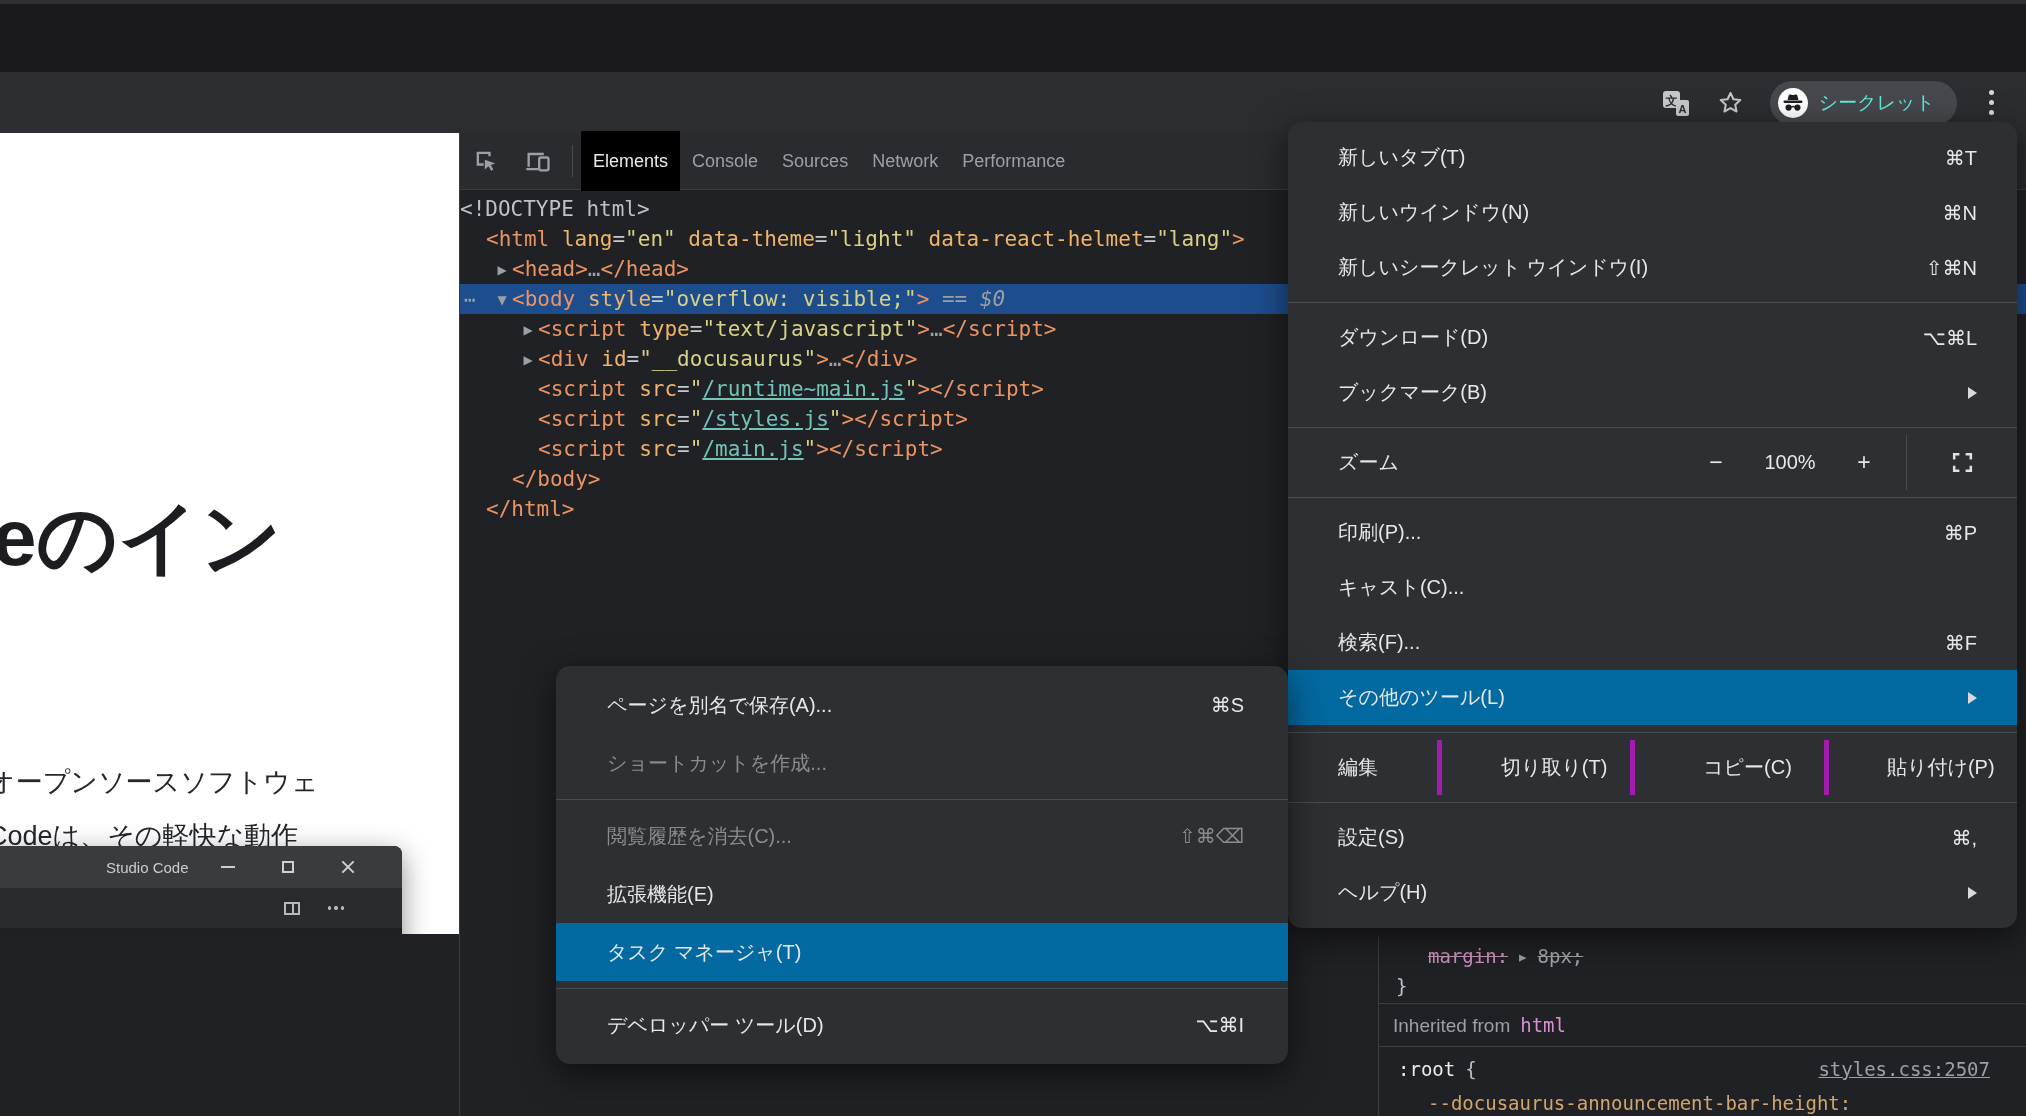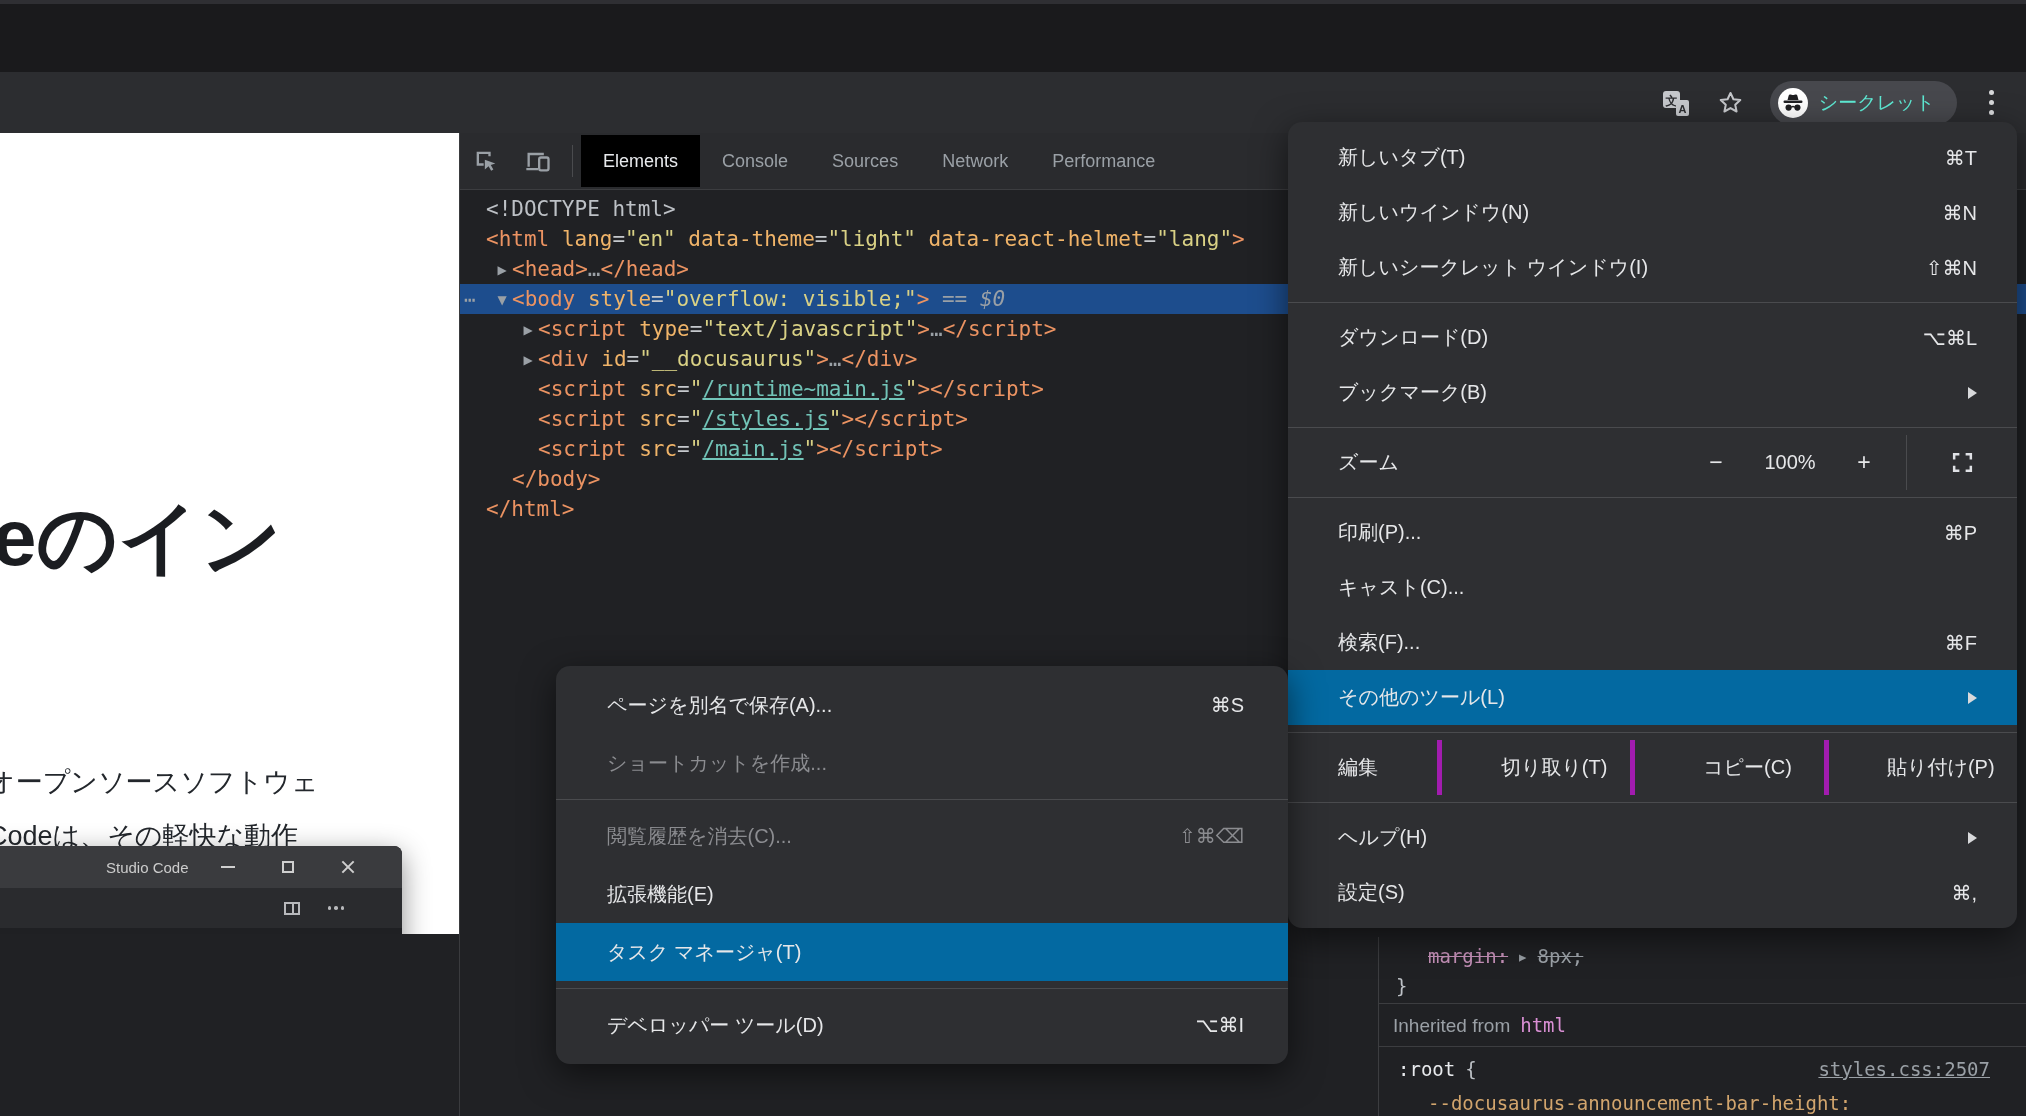--- a/index.html
+++ b/index.html
@@ -36,21 +36,21 @@
   .vs-split{width:16px;height:13px;border:2px solid #b8b9bc;box-sizing:border-box;position:relative;}
   .vs-split i{position:absolute;left:6px;top:0;width:2px;height:9px;background:#b8b9bc;}
   .vs-dots{display:flex;gap:3px;} .vs-dots i{width:3.5px;height:3.5px;border-radius:50%;background:#b8b9bc;}
   .vs-body{position:absolute;left:0;top:82px;right:0;bottom:0;background:#1f2023;}
 
   
   .devtools{position:absolute;left:459px;top:133px;width:1567px;height:983px;background:#202124;border-left:1px solid #3a3b3e;z-index:1;}
   .dt-bar{position:absolute;left:0;top:0;width:1567px;height:56px;background:#2a2b2e;display:flex;align-items:center;border-bottom:1px solid #3c3d40;}
   .dt-ic{width:52px;height:56px;display:flex;align-items:center;justify-content:center;}
   .dt-sep{width:1px;height:32px;background:#4a4b4e;margin:0 8px;}
-  .dt-tab{height:52px;display:flex;align-items:center;padding:0 22px;color:#9aa0a6;font-size:18px;white-space:nowrap;}
+  .dt-tab{height:60px;display:flex;align-items:center;padding:0 12px;color:#9aa0a6;font-size:18px;white-space:nowrap;}
   .dt-tab.sel{background:#000000;color:#e8eaed;}
 
   .dom-tree{position:absolute;left:0;top:61px;right:0;font-family:"DejaVu Sans Mono",monospace;font-size:21px;}
   .code-line{position:relative;height:30px;line-height:30px;white-space:pre;}
   .code-line.sel{background:#1d4d8d;}
   .tw{display:inline-block;width:20px;margin-left:-20px;text-align:center;font-size:12px;color:#9aa0a6;
       font-family:"DejaVu Sans",sans-serif;vertical-align:2px;}
   .dots{position:absolute;left:4px;top:0;color:#9aa0a6;font-size:19px;letter-spacing:1px;}
   .tk-doc{color:#bdc1c6}.tk-tag{color:#eb9362}.tk-atn{color:#f0b469}.tk-atv{color:#d9d185}
   .tk-lnk{color:#72c4b8;text-decoration:underline}.tk-mut{color:#9aa0a6}
@@ -191,21 +191,21 @@
         </svg>
       </span>
       <span class="dt-sep"></span>
       <span class="dt-tab sel">Elements</span>
       <span class="dt-tab">Console</span>
       <span class="dt-tab">Sources</span>
       <span class="dt-tab">Network</span>
       <span class="dt-tab">Performance</span>
     </div>
     <div class="dom-tree">
-        <div class="code-line" style="padding-left: 26px;"><span class="tw"></span><span class="tk-doc">&lt;!DOCTYPE html&gt;</span></div>
+        <div class="code-line" style=""><span class="tw"></span><span class="tk-doc">&lt;!DOCTYPE html&gt;</span></div>
         <div class="code-line" style="padding-left: 26px;"><span class="tw"></span><span class="tk-tag">&lt;html</span><span class="tk-pln"> </span><span class="tk-atn">lang</span><span class="tk-pln">=</span><span class="tk-atv">"en"</span><span class="tk-pln"> </span><span class="tk-atn">data-theme</span><span class="tk-pln">=</span><span class="tk-atv">"light"</span><span class="tk-pln"> </span><span class="tk-atn">data-react-helmet</span><span class="tk-pln">=</span><span class="tk-atv">"lang"</span><span class="tk-tag">&gt;</span></div>
         <div class="code-line" style="padding-left: 52px;"><span class="tw">▶</span><span class="tk-tag">&lt;head&gt;</span><span class="tk-mut">…</span><span class="tk-tag">&lt;/head&gt;</span></div>
         <div class="code-line sel" style="padding-left: 52px;"><span class="dots">⋯</span><span class="tw">▼</span><span class="tk-tag">&lt;body</span><span class="tk-pln"> </span><span class="tk-atn">style</span><span class="tk-pln">=</span><span class="tk-atv">"overflow: visible;"</span><span class="tk-tag">&gt;</span><span class="tk-pln"> </span><span class="tk-mut">== </span><span class="tk-dlr">$0</span></div>
         <div class="code-line" style="padding-left: 78px;"><span class="tw">▶</span><span class="tk-tag">&lt;script</span><span class="tk-pln"> </span><span class="tk-atn">type</span><span class="tk-pln">=</span><span class="tk-atv">"text/javascript"</span><span class="tk-tag">&gt;</span><span class="tk-mut">…</span><span class="tk-tag">&lt;/script&gt;</span></div>
         <div class="code-line" style="padding-left: 78px;"><span class="tw">▶</span><span class="tk-tag">&lt;div</span><span class="tk-pln"> </span><span class="tk-atn">id</span><span class="tk-pln">=</span><span class="tk-atv">"__docusaurus"</span><span class="tk-tag">&gt;</span><span class="tk-mut">…</span><span class="tk-tag">&lt;/div&gt;</span></div>
         <div class="code-line" style="padding-left: 78px;"><span class="tw"></span><span class="tk-tag">&lt;script</span><span class="tk-pln"> </span><span class="tk-atn">src</span><span class="tk-pln">=</span><span class="tk-atv">"</span><span class="tk-lnk">/runtime~main.js</span><span class="tk-atv">"</span><span class="tk-tag">&gt;</span><span class="tk-tag">&lt;/script&gt;</span></div>
         <div class="code-line" style="padding-left: 78px;"><span class="tw"></span><span class="tk-tag">&lt;script</span><span class="tk-pln"> </span><span class="tk-atn">src</span><span class="tk-pln">=</span><span class="tk-atv">"</span><span class="tk-lnk">/styles.js</span><span class="tk-atv">"</span><span class="tk-tag">&gt;</span><span class="tk-tag">&lt;/script&gt;</span></div>
         <div class="code-line" style="padding-left: 78px;"><span class="tw"></span><span class="tk-tag">&lt;script</span><span class="tk-pln"> </span><span class="tk-atn">src</span><span class="tk-pln">=</span><span class="tk-atv">"</span><span class="tk-lnk">/main.js</span><span class="tk-atv">"</span><span class="tk-tag">&gt;</span><span class="tk-tag">&lt;/script&gt;</span></div>
         <div class="code-line" style="padding-left: 52px;"><span class="tw"></span><span class="tk-tag">&lt;/body&gt;</span></div>
         <div class="code-line" style="padding-left: 26px;"><span class="tw"></span><span class="tk-tag">&lt;/html&gt;</span></div>
@@ -284,26 +284,26 @@
     </div>
     <div class="msep"></div>
     <div class="mi erow">
       <span class="e-label">編集</span>
       <span class="ecell">切り取り(T)</span>
       <span class="ecell">コピー(C)</span>
       <span class="ecell">貼り付け(P)</span>
     </div>
     <div class="msep"></div>
     <div class="mi">
+      <span class="label">設定(S)</span>
+        <span class="shortcut">⌘,</span>
+    </div>
+    <div class="mi">
       <span class="label">ヘルプ(H)</span>
         <span class="arrow-r"></span>
-    </div>
-    <div class="mi">
-      <span class="label">設定(S)</span>
-        <span class="shortcut">⌘,</span>
     </div>
   </div>
 
   <div class="submenu">
     <div class="mi">
       <span class="label">ページを別名で保存(A)...</span>
         <span class="shortcut">⌘S</span>
     </div>
     <div class="mi dis">
       <span class="label">ショートカットを作成...</span>

